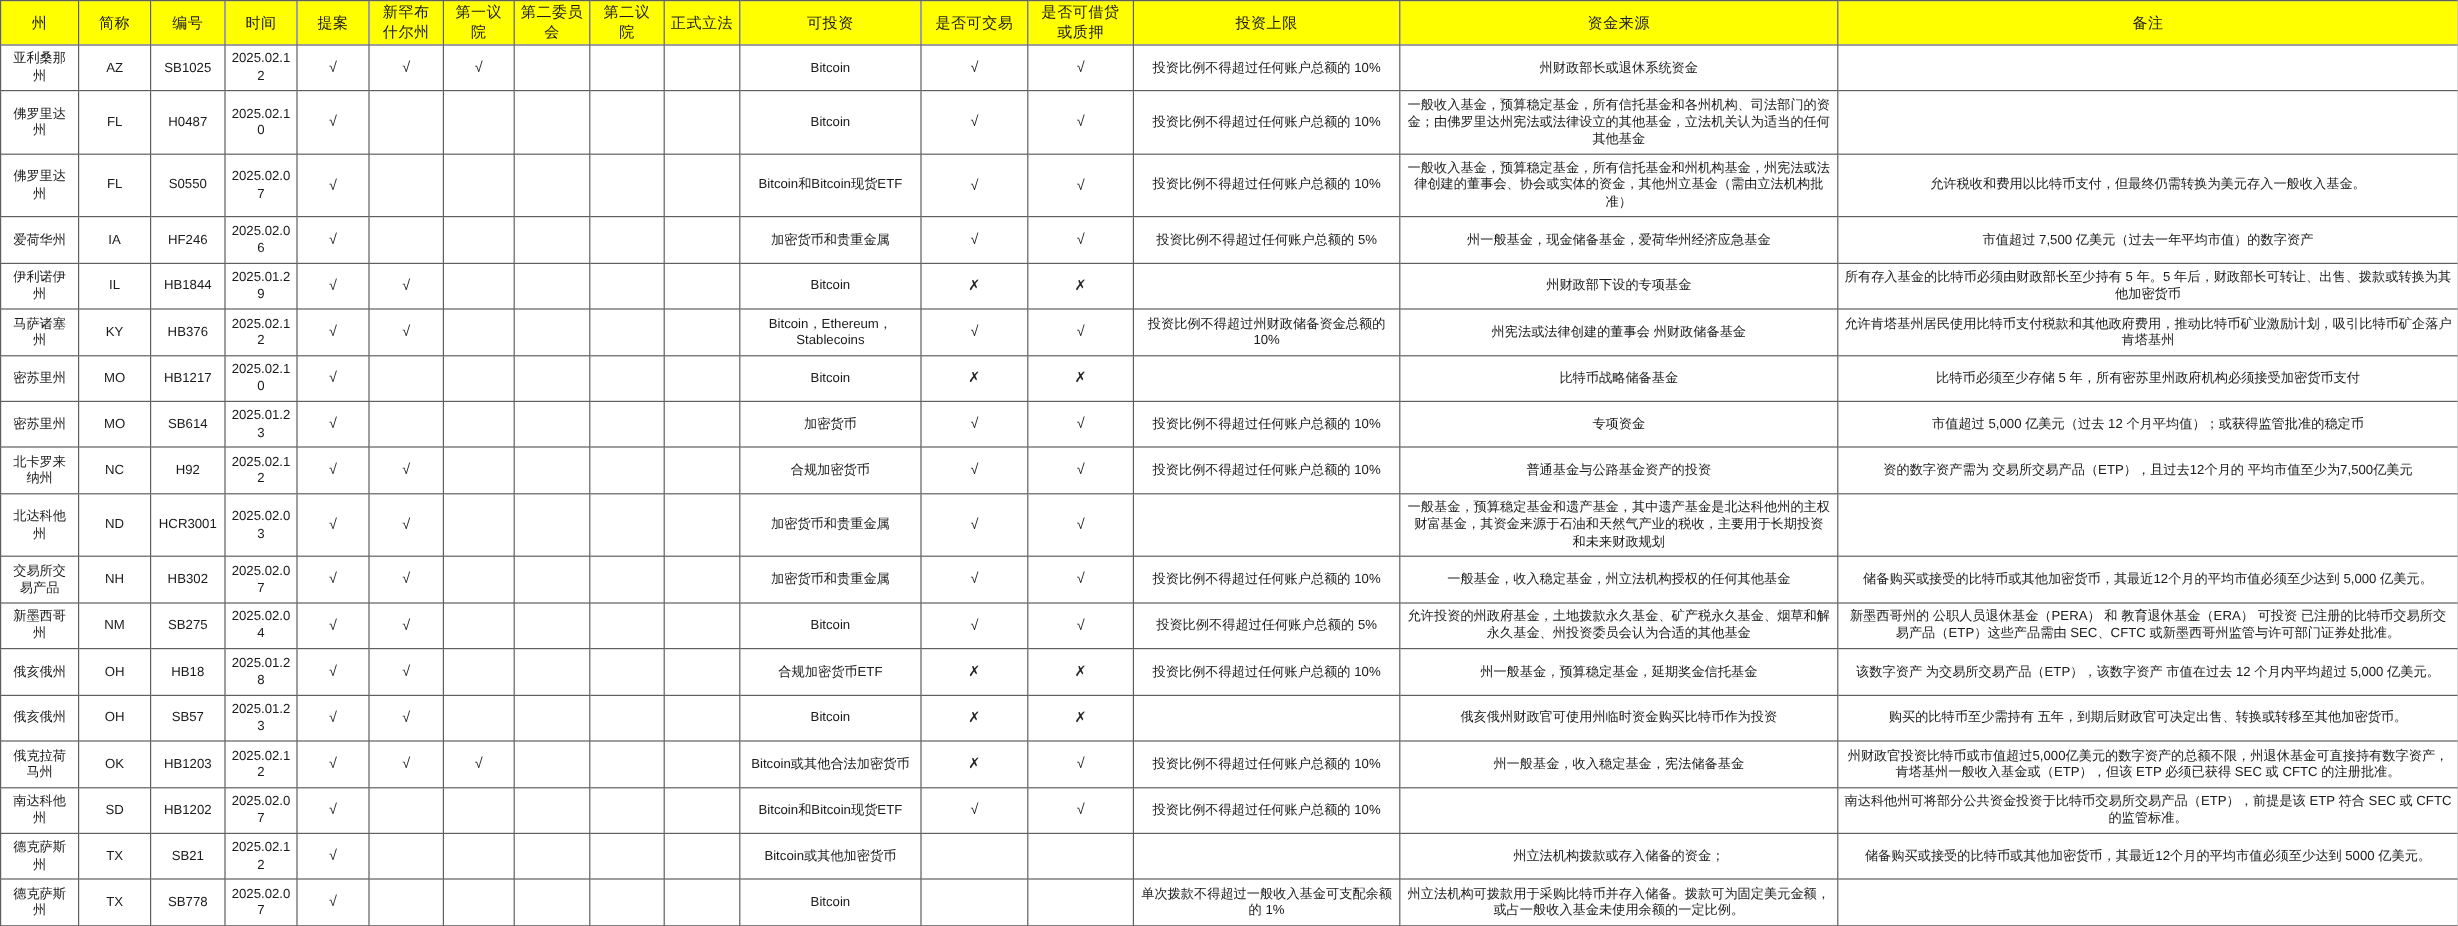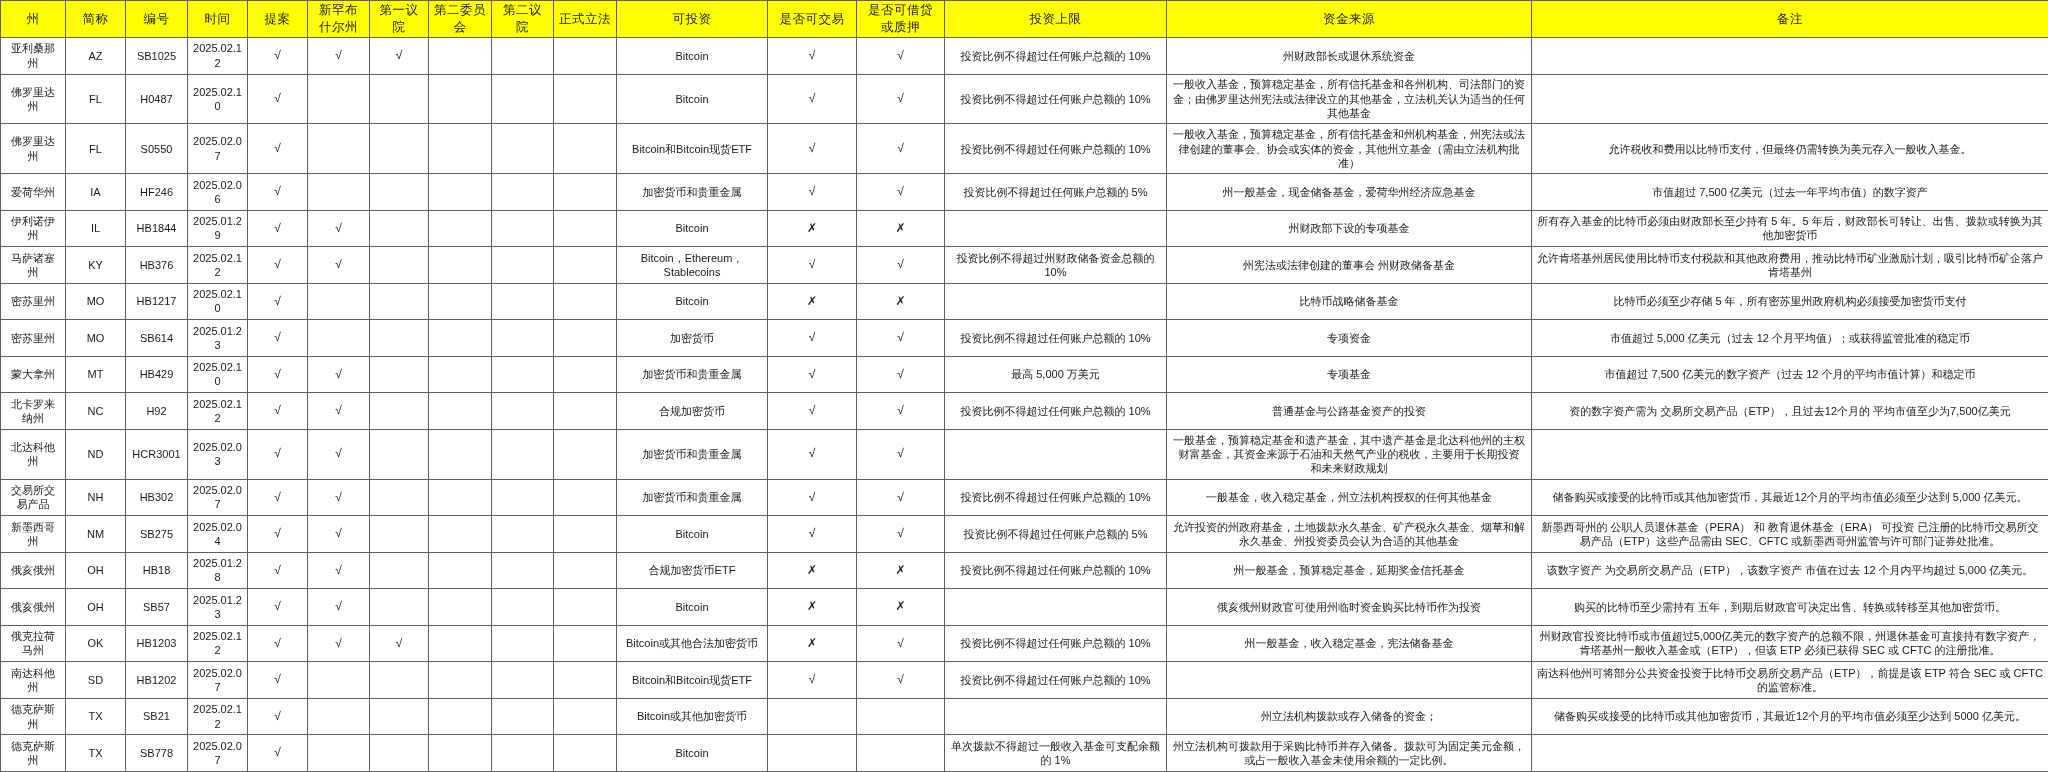--- a/index.html
+++ b/index.html
@@ -235,38 +235,20 @@
         <td data-name="cell-chamber2" class="check-cell"></td>
         <td data-name="cell-enacted" class="check-cell"></td>
         <td data-name="cell-investable">加密货币</td>
         <td data-name="cell-tradable" class="check-cell">√</td>
         <td data-name="cell-lendable" class="check-cell">√</td>
         <td data-name="cell-cap">投资比例不得超过任何账户总额的 10%</td>
         <td data-name="cell-source">专项资金</td>
         <td data-name="cell-note">市值超过 5,000 亿美元（过去 12 个月平均值）；或获得监管批准的稳定币</td>
       </tr>
       <tr data-name="table-row">
-        <td data-name="cell-state">蒙大拿州</td>
-        <td data-name="cell-abbr">MT</td>
-        <td data-name="cell-bill_no">HB429</td>
-        <td data-name="cell-date">2025.02.10</td>
-        <td data-name="cell-proposal" class="check-cell">√</td>
-        <td data-name="cell-committee1" class="check-cell">√</td>
-        <td data-name="cell-chamber1" class="check-cell"></td>
-        <td data-name="cell-committee2" class="check-cell"></td>
-        <td data-name="cell-chamber2" class="check-cell"></td>
-        <td data-name="cell-enacted" class="check-cell"></td>
-        <td data-name="cell-investable">加密货币和贵重金属</td>
-        <td data-name="cell-tradable" class="check-cell">√</td>
-        <td data-name="cell-lendable" class="check-cell">√</td>
-        <td data-name="cell-cap">最高 5,000 万美元</td>
-        <td data-name="cell-source">专项基金</td>
-        <td data-name="cell-note">市值超过 7,500 亿美元的数字资产（过去 12 个月的平均市值计算）和稳定币</td>
-      </tr>
-      <tr data-name="table-row">
         <td data-name="cell-state">北卡罗来纳州</td>
         <td data-name="cell-abbr">NC</td>
         <td data-name="cell-bill_no">H92</td>
         <td data-name="cell-date">2025.02.12</td>
         <td data-name="cell-proposal" class="check-cell">√</td>
         <td data-name="cell-committee1" class="check-cell">√</td>
         <td data-name="cell-chamber1" class="check-cell"></td>
         <td data-name="cell-committee2" class="check-cell"></td>
         <td data-name="cell-chamber2" class="check-cell"></td>
         <td data-name="cell-enacted" class="check-cell"></td>

